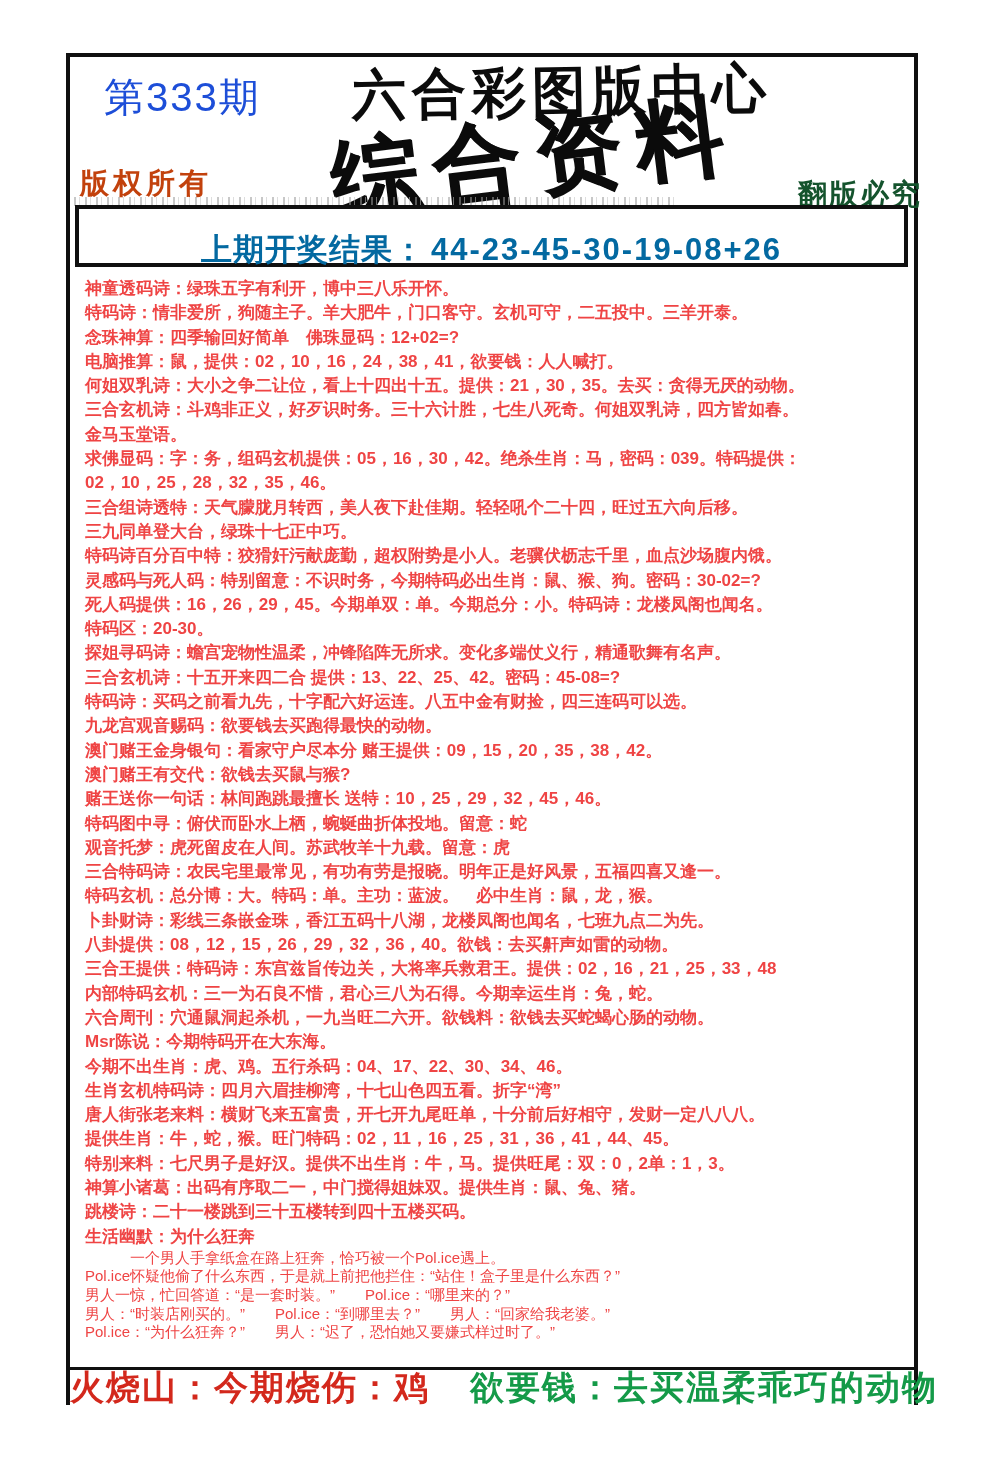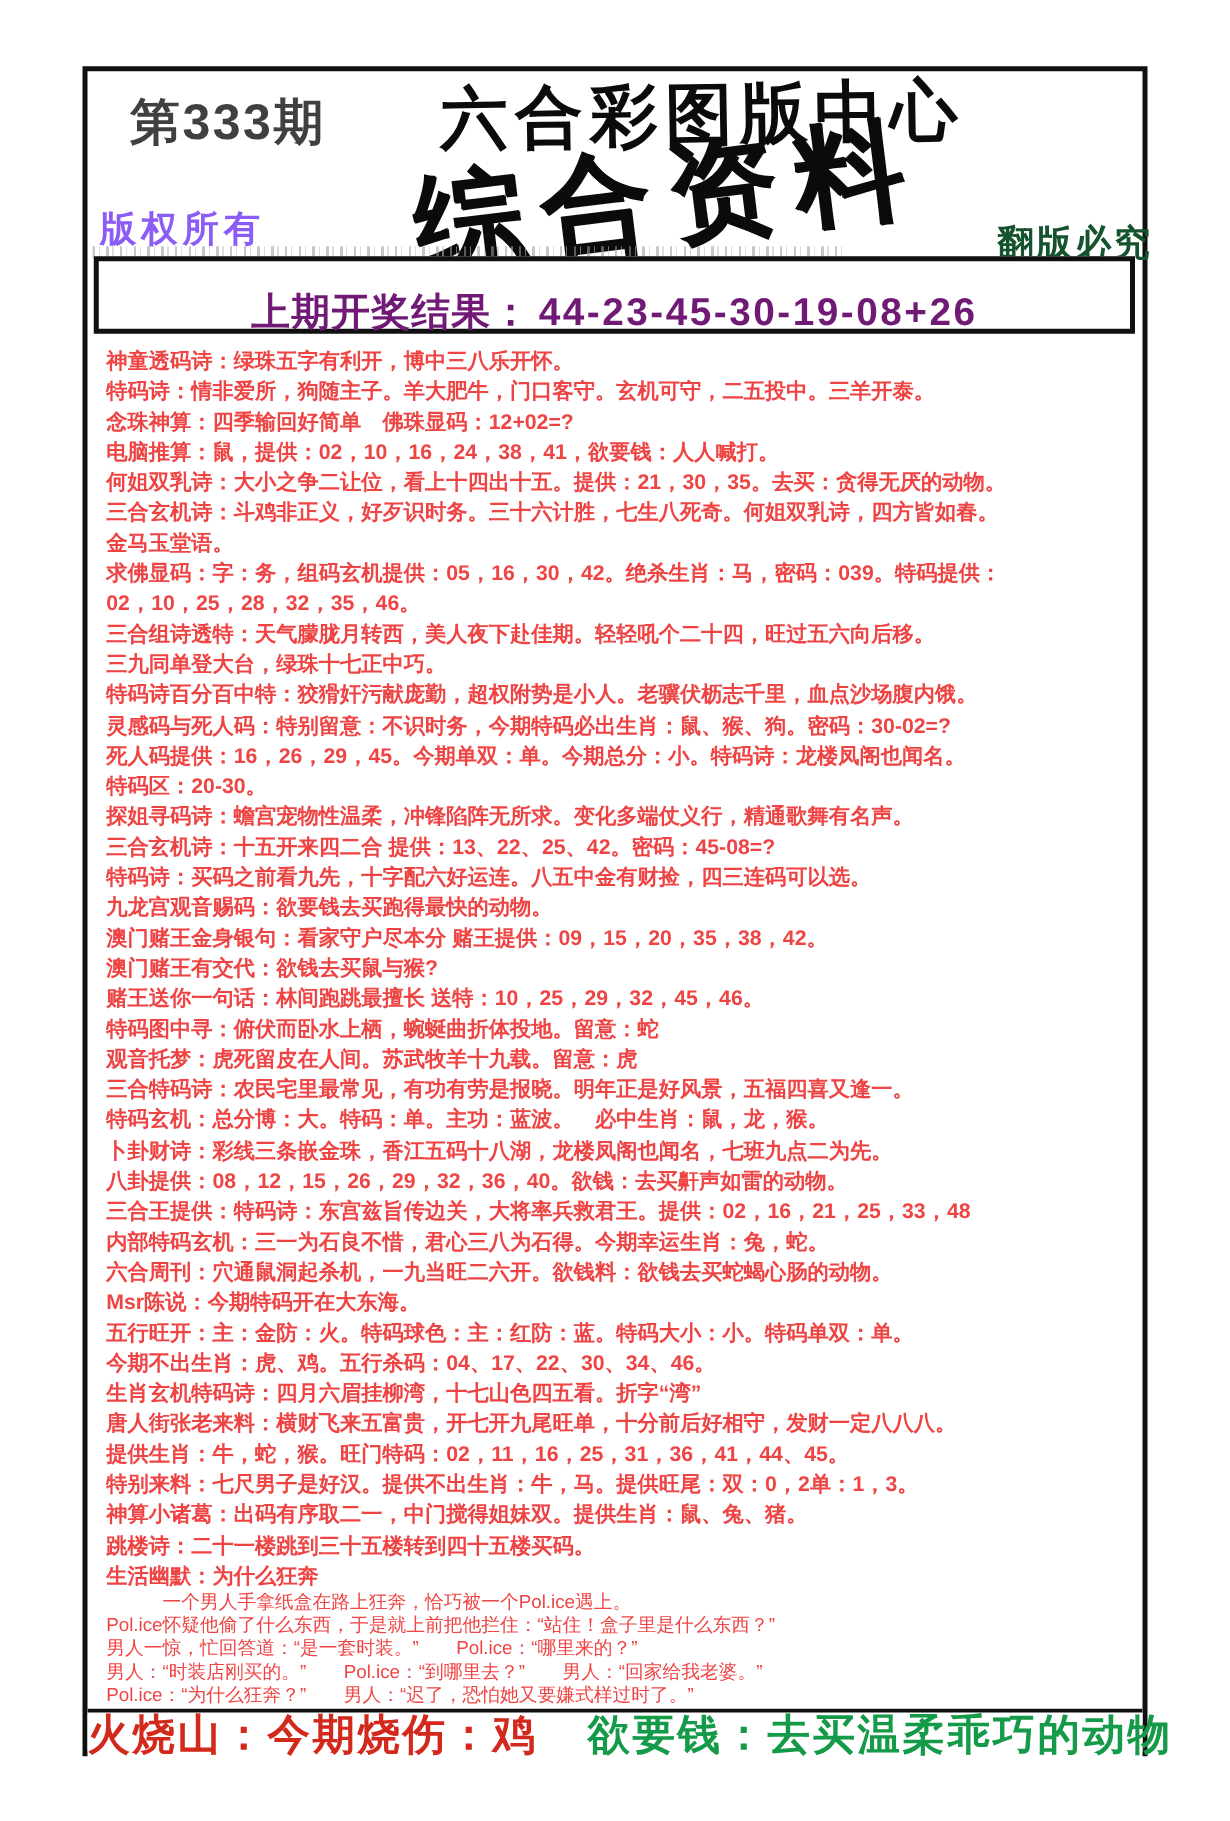--- a/index.html
+++ b/index.html
@@ -1,38 +1,38 @@
 <!DOCTYPE html>
 <html><head>
 <meta charset="utf-8">
 <style>
   html,body{margin:0;padding:0;background:#ffffff;}
   body{width:984px;height:1457px;position:relative;overflow:hidden;
        font-family:"Liberation Sans","DejaVu Sans",sans-serif;color:#151515;}
   .page{position:absolute;inset:0;background:#fff;}
   .frame{position:absolute;left:66px;top:53px;width:852px;height:1352px;
          border:4px solid #101010;box-sizing:border-box;background:#fff;}
-  .issue{position:absolute;left:104px;top:70px;font-size:40px;font-weight:bold;
-         letter-spacing:2px;color:#404040;}
+  .issue{position:absolute;left:104px;top:70px;font-size:40px;font-weight:normal;
+         letter-spacing:2px;color:#1d4ed8;}
   .center-title{position:absolute;left:352px;top:56px;font-size:54px;font-weight:900;
          letter-spacing:6px;color:#0b0b0b;transform:rotate(-1deg);white-space:nowrap;}
   .main-title{position:absolute;left:330px;top:98px;font-size:88px;font-weight:900;
          letter-spacing:14px;color:#0b0b0b;transform:rotate(-7deg);white-space:nowrap;
          text-shadow:1px 1px 0 #0b0b0b;}
   .copy-left{position:absolute;left:80px;top:164px;font-size:29px;font-weight:bold;
-         letter-spacing:4px;color:#8b5cf6;}
+         letter-spacing:4px;color:#c2410c;}
   .copy-right{position:absolute;left:798px;top:164px;font-size:29px;font-weight:bold;
          letter-spacing:2px;color:#14532d;margin-top:11px;}
   .noise{position:absolute;left:74px;top:197px;width:600px;height:9px;opacity:.55;
          background:repeating-linear-gradient(90deg,#9a9a9a 0 2px,transparent 2px 5px,
          #c2c2c2 5px 6px,transparent 6px 11px);}
   .result-box{position:absolute;left:75px;top:205px;width:833px;height:62px;
          border:4px solid #101010;box-sizing:border-box;background:#fff;
          display:flex;align-items:center;justify-content:center;white-space:nowrap;}
-  .result-label,.result-numbers{font-size:31px;font-weight:bold;color:#701a75;
+  .result-label,.result-numbers{font-size:31px;font-weight:bold;color:#0369a1;
          letter-spacing:1px;margin-top:28px;}
   .result-numbers{margin-left:6px;letter-spacing:2px;}
   .body-lines{position:absolute;left:85px;top:277px;width:826px;}
   .body-line{font-size:17px;font-weight:bold;line-height:24.3px;white-space:nowrap;
          color:#ef4444;}
   .body-line.joke{font-size:15px;line-height:18.6px;font-weight:normal;}
   .footer-bar{position:absolute;left:70px;top:1367px;width:844px;height:36px;
          border-top:3px solid #101010;display:flex;align-items:center;
          justify-content:center;white-space:nowrap;background:#fff;}
   .footer-seg{font-size:34px;font-weight:900;letter-spacing:2px;margin:0 8px;padding-left:24px;}
@@ -82,21 +82,20 @@
       <div class="body-line">特码图中寻：俯伏而卧水上栖，蜿蜒曲折体投地。留意：蛇</div>
       <div class="body-line">观音托梦：虎死留皮在人间。苏武牧羊十九载。留意：虎</div>
       <div class="body-line">三合特码诗：农民宅里最常见，有功有劳是报晓。明年正是好风景，五福四喜又逢一。</div>
       <div class="body-line">特码玄机：总分博：大。特码：单。主功：蓝波。　必中生肖：鼠，龙，猴。</div>
       <div class="body-line">卜卦财诗：彩线三条嵌金珠，香江五码十八湖，龙楼凤阁也闻名，七班九点二为先。</div>
       <div class="body-line">八卦提供：08，12，15，26，29，32，36，40。欲钱：去买鼾声如雷的动物。</div>
       <div class="body-line">三合王提供：特码诗：东宫兹旨传边关，大将率兵救君王。提供：02，16，21，25，33，48</div>
       <div class="body-line">内部特码玄机：三一为石良不惜，君心三八为石得。今期幸运生肖：兔，蛇。</div>
       <div class="body-line">六合周刊：穴通鼠洞起杀机，一九当旺二六开。欲钱料：欲钱去买蛇蝎心肠的动物。</div>
       <div class="body-line">Msr陈说：今期特码开在大东海。</div>
-      <div class="body-line">五行旺开：主：金防：火。特码球色：主：红防：蓝。特码大小：小。特码单双：单。</div>
       <div class="body-line">今期不出生肖：虎、鸡。五行杀码：04、17、22、30、34、46。</div>
       <div class="body-line">生肖玄机特码诗：四月六眉挂柳湾，十七山色四五看。折字“湾”</div>
       <div class="body-line">唐人街张老来料：横财飞来五富贵，开七开九尾旺单，十分前后好相守，发财一定八八八。</div>
       <div class="body-line">提供生肖：牛，蛇，猴。旺门特码：02，11，16，25，31，36，41，44、45。</div>
       <div class="body-line">特别来料：七尺男子是好汉。提供不出生肖：牛，马。提供旺尾：双：0，2单：1，3。</div>
       <div class="body-line">神算小诸葛：出码有序取二一，中门搅得姐妹双。提供生肖：鼠、兔、猪。</div>
       <div class="body-line">跳楼诗：二十一楼跳到三十五楼转到四十五楼买码。</div>
       <div class="body-line">生活幽默：为什么狂奔</div>
       <div class="body-line joke">　　　一个男人手拿纸盒在路上狂奔，恰巧被一个Pol.ice遇上。</div>
       <div class="body-line joke">Pol.ice怀疑他偷了什么东西，于是就上前把他拦住：“站住！盒子里是什么东西？”</div>

